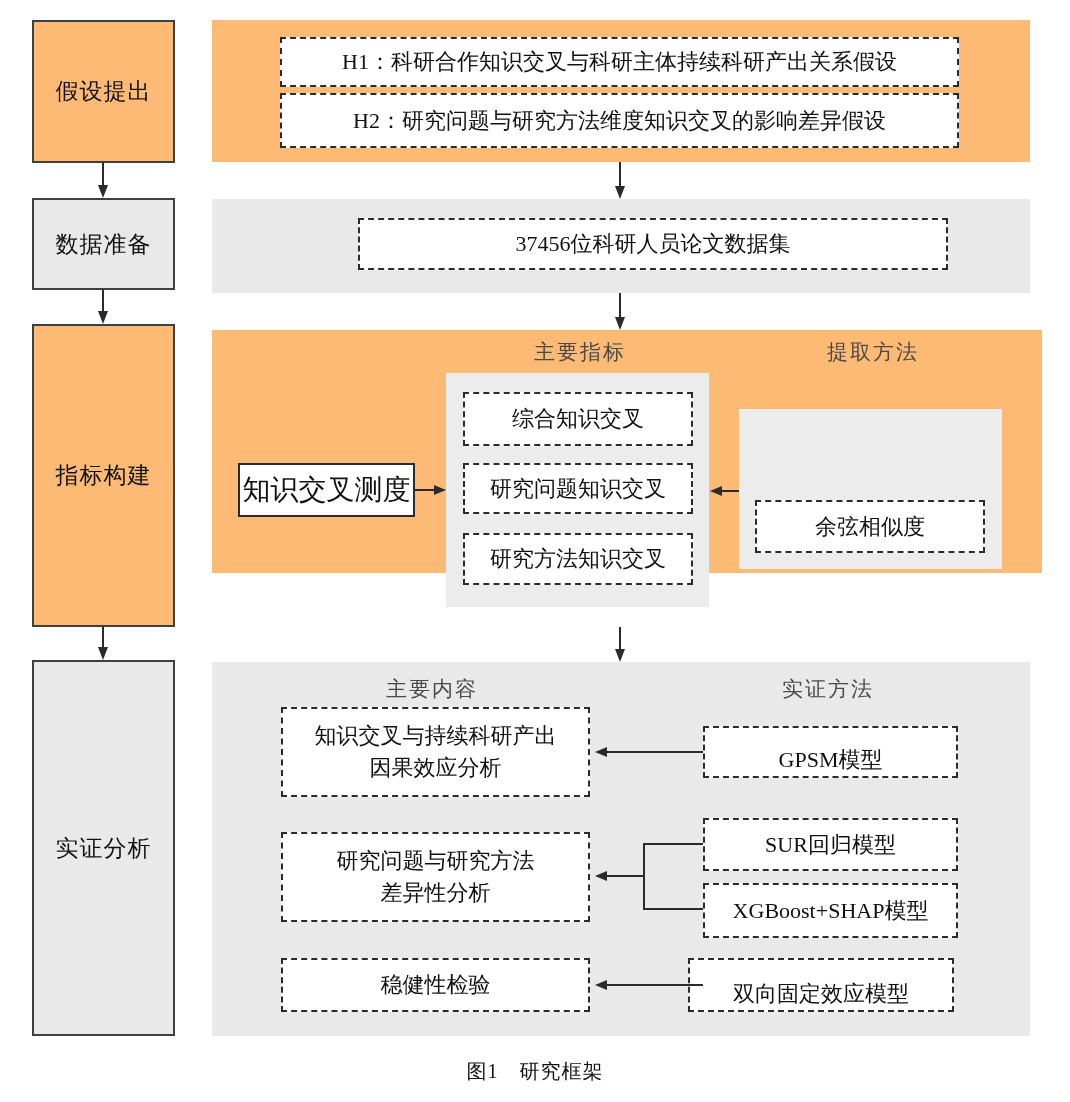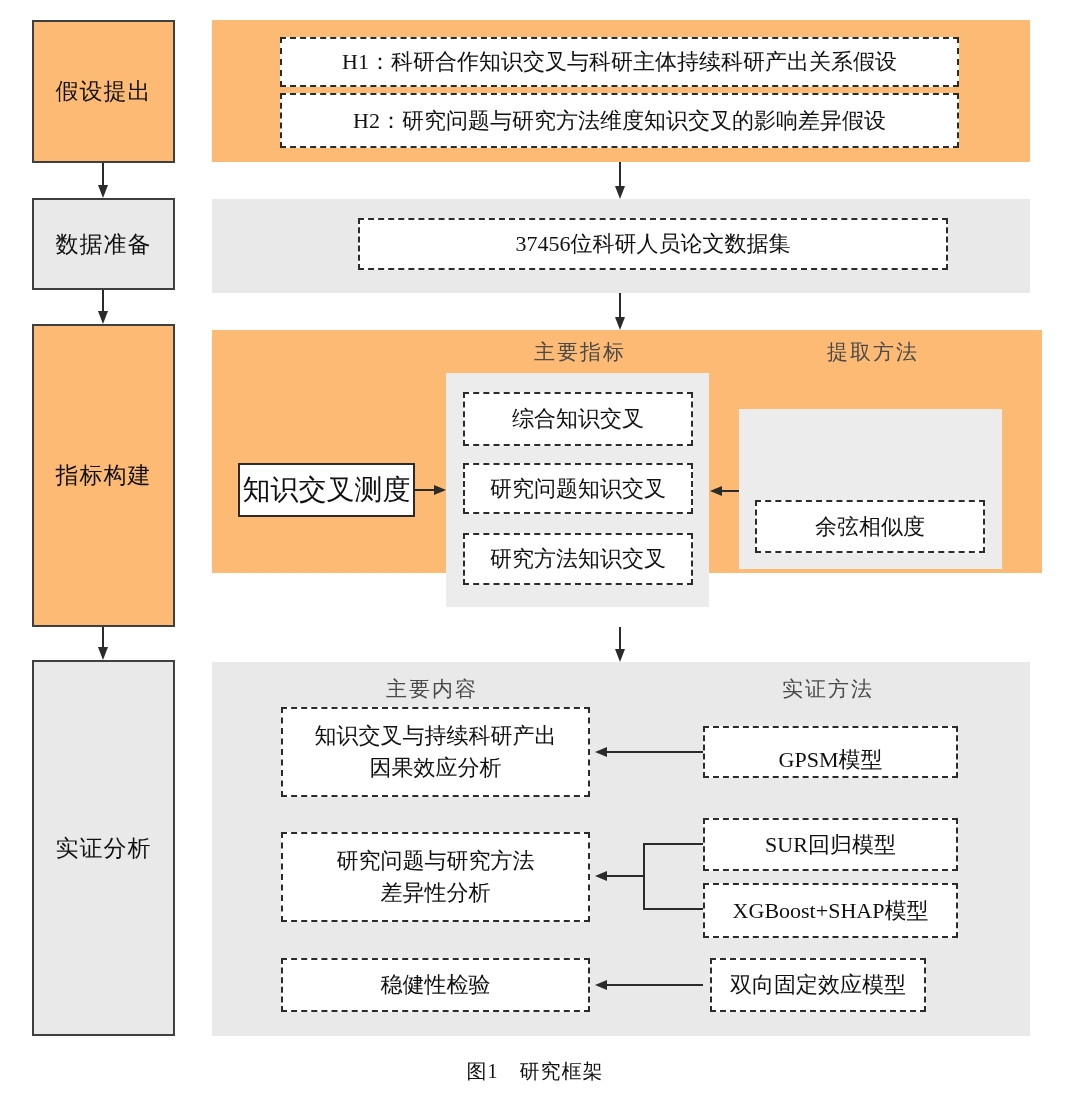--- a/index.html
+++ b/index.html
@@ -149,21 +149,21 @@
 
     <div class="dash" style="left:491px;top:64px;width:255px;height:52px;align-items:flex-end;">
       <span>GPSM模型</span>
     </div>
     <div class="dash" style="left:491px;top:156px;width:255px;height:53px;">
       <span>SUR回归模型</span>
     </div>
     <div class="dash" style="left:491px;top:221px;width:255px;height:55px;">
       <span>XGBoost+SHAP模型</span>
     </div>
-    <div class="dash" style="left:498px;top:296px;width:216px;height:54px;">
+    <div class="dash" style="left:476px;top:296px;width:266px;height:54px;align-items:flex-end;">
       <span>双向固定效应模型</span>
     </div>
 
     <div class="harrowL" style="left:395px;top:89px;width:96px;"></div>
 
     <div class="line" style="left:431px;top:181px;width:2px;height:67px;"></div>
     <div class="line" style="left:432px;top:181px;width:59px;height:2px;"></div>
     <div class="line" style="left:432px;top:246px;width:59px;height:2px;"></div>
     <div class="harrowL" style="left:395px;top:213px;width:37px;"></div>
 

